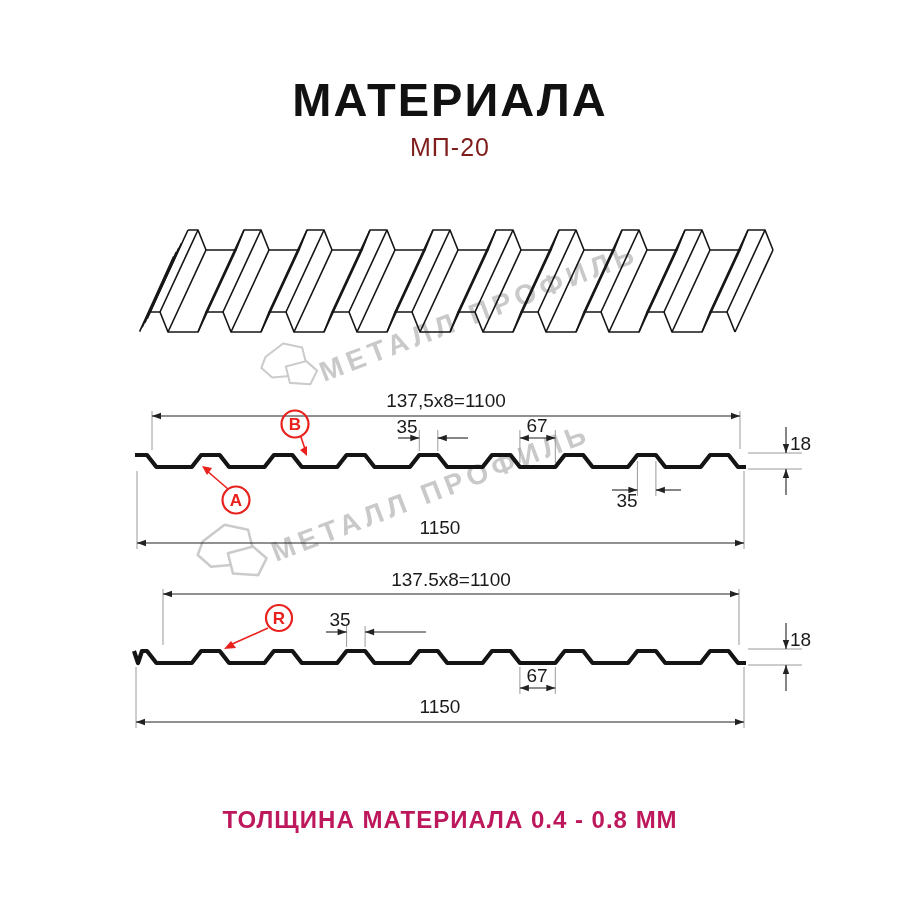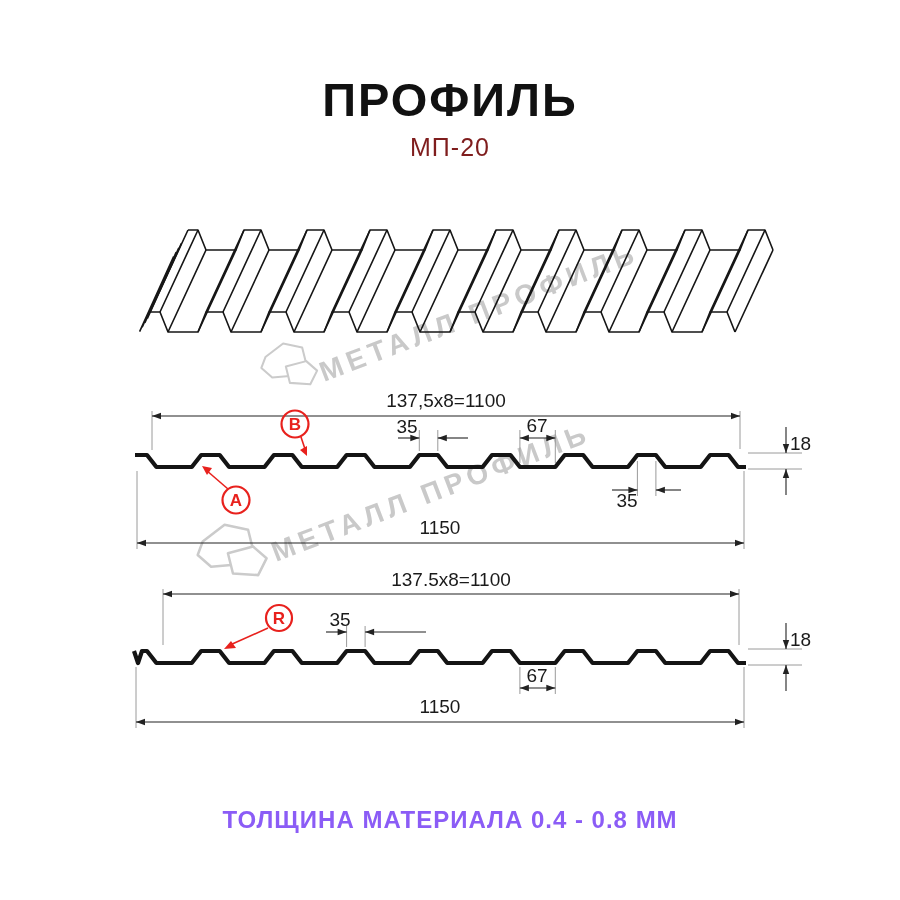--- a/index.html
+++ b/index.html
@@ -3,42 +3,42 @@
 <meta charset="utf-8">
 <style>
   html,body{margin:0;padding:0;background:#ffffff;}
   #page{position:relative;width:900px;height:900px;background:#ffffff;overflow:hidden;
         font-family:"Liberation Sans","DejaVu Sans",sans-serif;}
   .title{position:absolute;left:0;top:72px;width:900px;text-align:center;
          font-size:47px;font-weight:800;letter-spacing:2px;color:#111;}
   .subtitle{position:absolute;left:0;top:133px;width:900px;text-align:center;
          font-size:25px;font-weight:500;letter-spacing:1px;color:#7f1d1d;}
   .footer{position:absolute;left:0;top:806px;width:900px;text-align:center;
-         font-size:24px;font-weight:600;letter-spacing:1px;color:#8b5cf6;}
+         font-size:24px;font-weight:600;letter-spacing:1px;color:#be185d;}
   svg{position:absolute;left:0;top:0;}
   .profile{fill:none;stroke:#141414;stroke-width:4.2;stroke-linejoin:round;}
   .wire{fill:none;stroke:#161616;stroke-width:1.6;stroke-linejoin:round;}
   .ext{stroke:#9a9a9a;stroke-width:1;}
   .dim{stroke:#222222;stroke-width:1.1;}
   .arrowhead{fill:#222222;stroke:none;}
   .dimtext{font-family:"Liberation Sans","DejaVu Sans",sans-serif;font-size:19px;fill:#1a1a1a;}
   .wmtext{font-family:"Liberation Sans","DejaVu Sans",sans-serif;font-size:28px;font-weight:bold;
           letter-spacing:5px;fill:#c9c9c9;}
   .callout-circle{fill:none;stroke:#e8211d;stroke-width:2.2;}
   .callout-letter{font-family:"Liberation Sans","DejaVu Sans",sans-serif;font-size:17px;
           font-weight:bold;fill:#e8211d;text-anchor:middle;}
   .redline{stroke:#e8211d;stroke-width:1.6;}
   .redtip{fill:#e8211d;stroke:none;}
 </style>
 </head>
 <body>
 
 <div id="page">
 
-  <div class="title">ПРОФИЛЬ</div>
+  <div class="title">МАТЕРИАЛА</div>
   <div class="subtitle">МП-20</div>
 
   <svg width="900" height="900" viewBox="0 0 900 900">
     <defs>
       <g id="mp-logo">
         <path d="M8 28 L34 8 L62 14 L68 38 L52 55 L18 58 L2 44 Z" fill="#ffffff" stroke="#cbcbcb" stroke-width="3" stroke-linejoin="round"></path>
         <path d="M38 42 L68 34 L84 48 L74 68 L44 66 Z" fill="#ffffff" stroke="#cbcbcb" stroke-width="3" stroke-linejoin="round"></path>
       </g>
     </defs>
 

